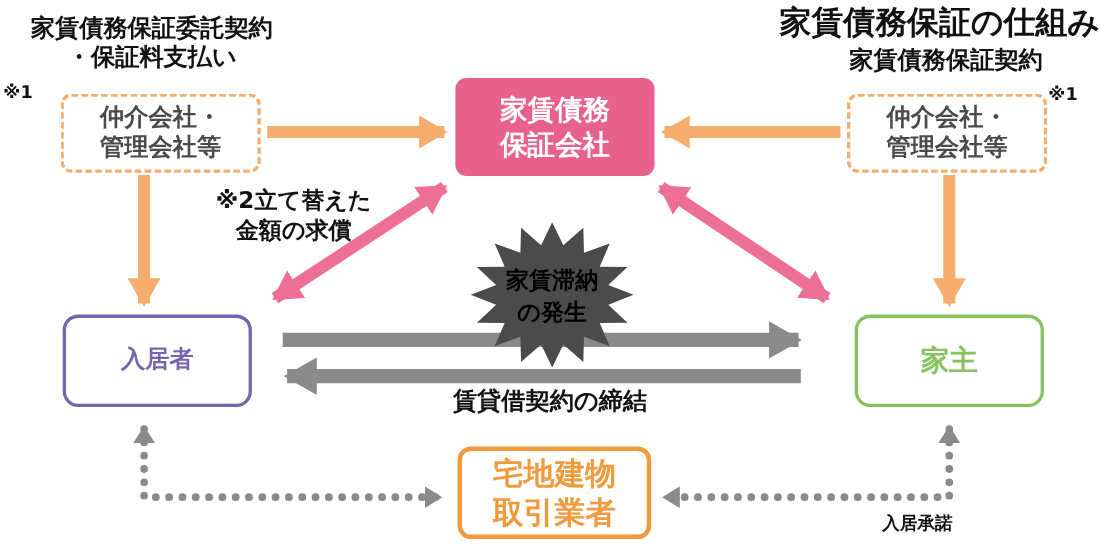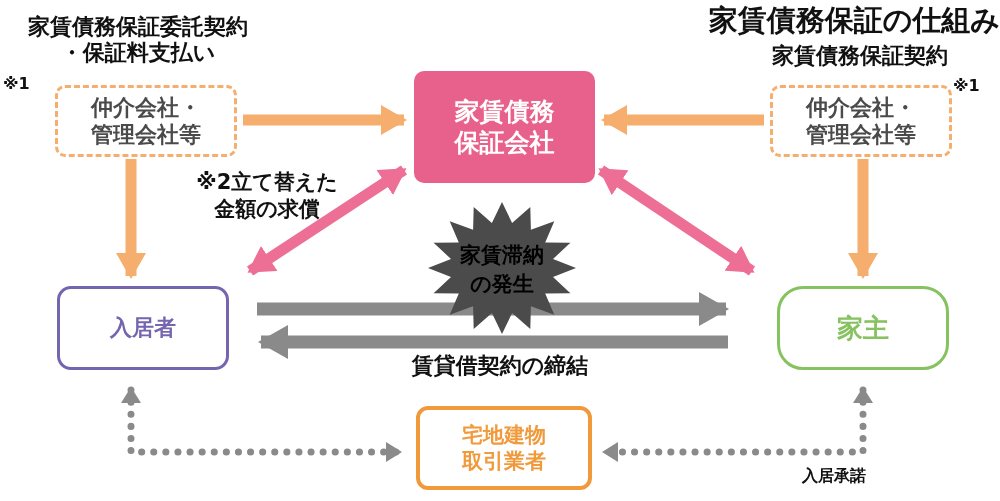--- a/index.html
+++ b/index.html
@@ -17,24 +17,24 @@
   .mGfill{fill:var(--gray,#8a8a8a);}
   .burst{fill:var(--dark,#4b4b4b);}
 
   .box{
     position:absolute;box-sizing:border-box;background:#fff;
     display:flex;align-items:center;justify-content:center;text-align:left;
     white-space:pre-line;line-height:1.25;border-radius:10px;
   }
   #box-broker-left {left:55px; top:85px; width:182px;height:72px;border:3px dashed var(--orange,#f5ae6e);color:#4a4a4a;font-size:22px;}
   #box-broker-right{left:770px;top:85px; width:182px;height:72px;border:3px dashed var(--orange,#f5ae6e);color:#4a4a4a;font-size:22px;}
-  #box-guarantor  {left:414px;top:71px; width:181px;height:112px;background:var(--pink,#e8618c);color:#fff;font-size:25px;}
+  #box-guarantor  {left:414px;top:71px; width:181px;height:89px;background:var(--pink,#e8618c);color:#fff;font-size:25px;}
   #box-tenant     {left:57px; top:286px;width:172px;height:84px;border:3px solid var(--purple,#7565ae);color:var(--purple,#7565ae);font-size:22px;border-radius:14px;}
-  #box-landlord   {left:777px;top:286px;width:172px;height:84px;border:3px solid var(--green,#86c25f); color:var(--green,#86c25f); font-size:26px;border-radius:26px;}
-  #box-realtor    {left:416px;top:406px;width:176px;height:84px;border:4px solid var(--orange-strong,#f09a3c);color:var(--orange-strong,#f09a3c);font-size:21px;border-radius:12px;}
+  #box-landlord   {left:777px;top:286px;width:172px;height:84px;border:3px solid var(--green,#86c25f); color:var(--green,#86c25f); font-size:26px;border-radius:14px;}
+  #box-realtor    {left:416px;top:406px;width:176px;height:84px;border:4px solid var(--orange-strong,#f09a3c);color:var(--orange-strong,#f09a3c);font-size:28px;border-radius:12px;}
 
   .lbl{position:absolute;text-align:center;white-space:pre-line;line-height:1.3;color:#111;}
   #page-title   {left:0;top:2px;width:100%;font-size:29px;text-align:right;}
   #lbl-top-left {left:4px;  top:14px; width:268px;font-size:22px;line-height:1.2;}
   #lbl-top-right{left:752px;top:42px; width:216px;font-size:22px;}
   #note1-left   {left:3px;  top:74px; width:40px; font-size:16px;text-align:left;}
   #note1-right  {left:953px;top:76px; width:44px; font-size:16px;text-align:left;}
   #lbl-reimburse{left:172px;top:169px;width:190px;font-size:21px;}
   #lbl-advance  {left:626px;top:164px;width:190px;font-size:21px;}
   #lbl-lease    {left:348px;top:352px;width:304px;font-size:22px;}

